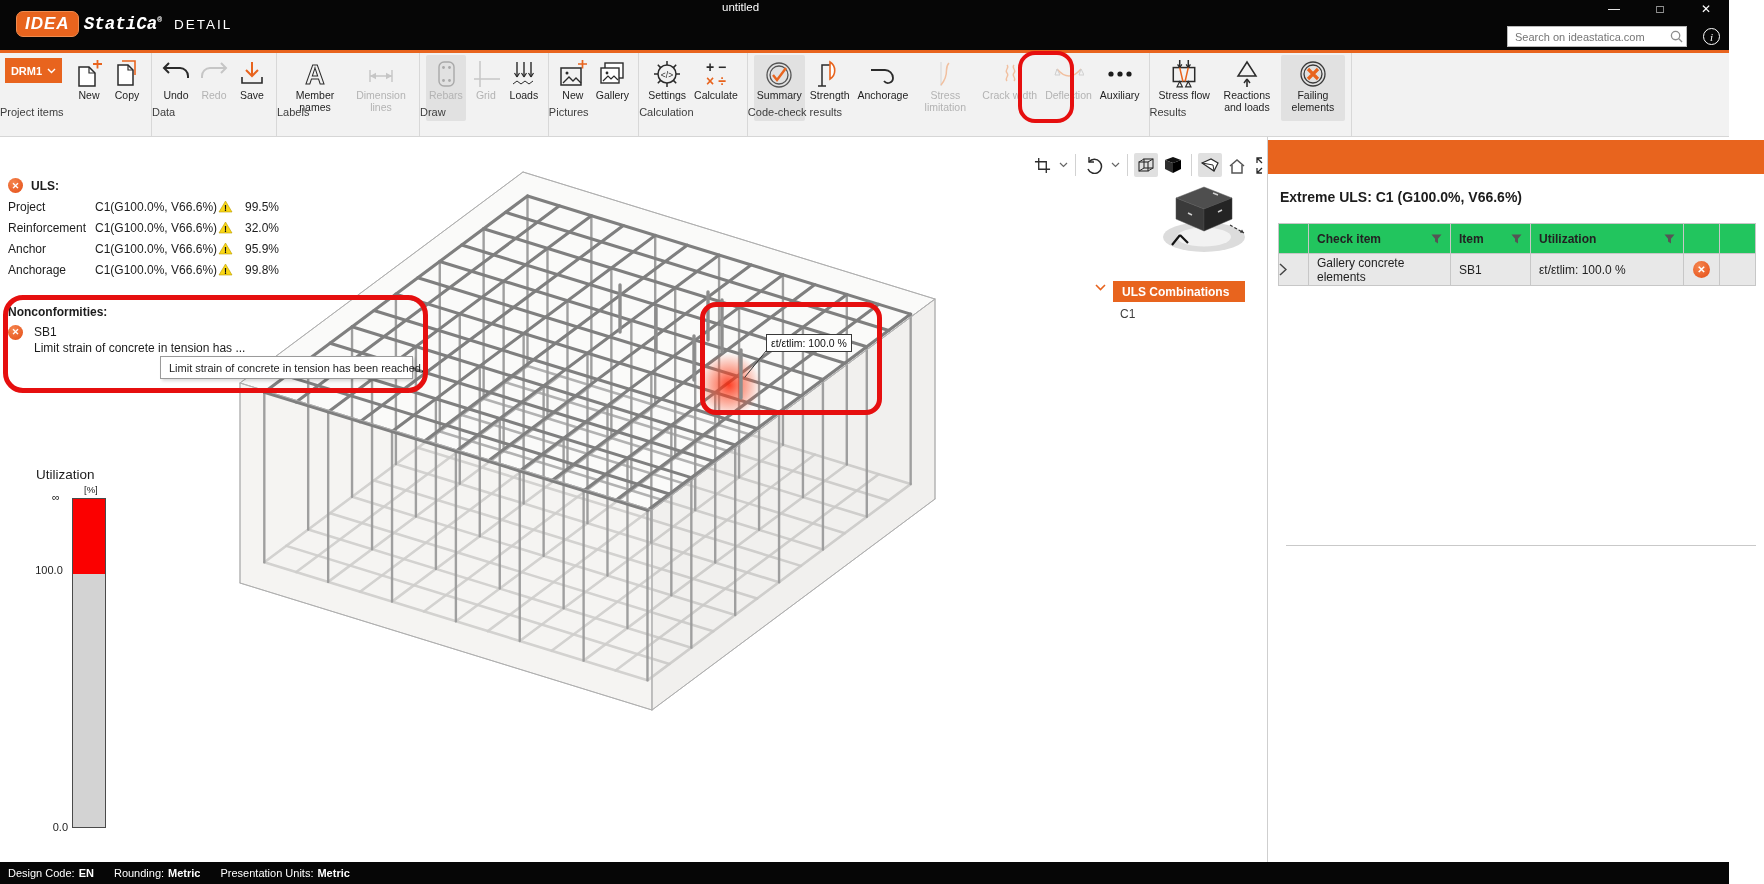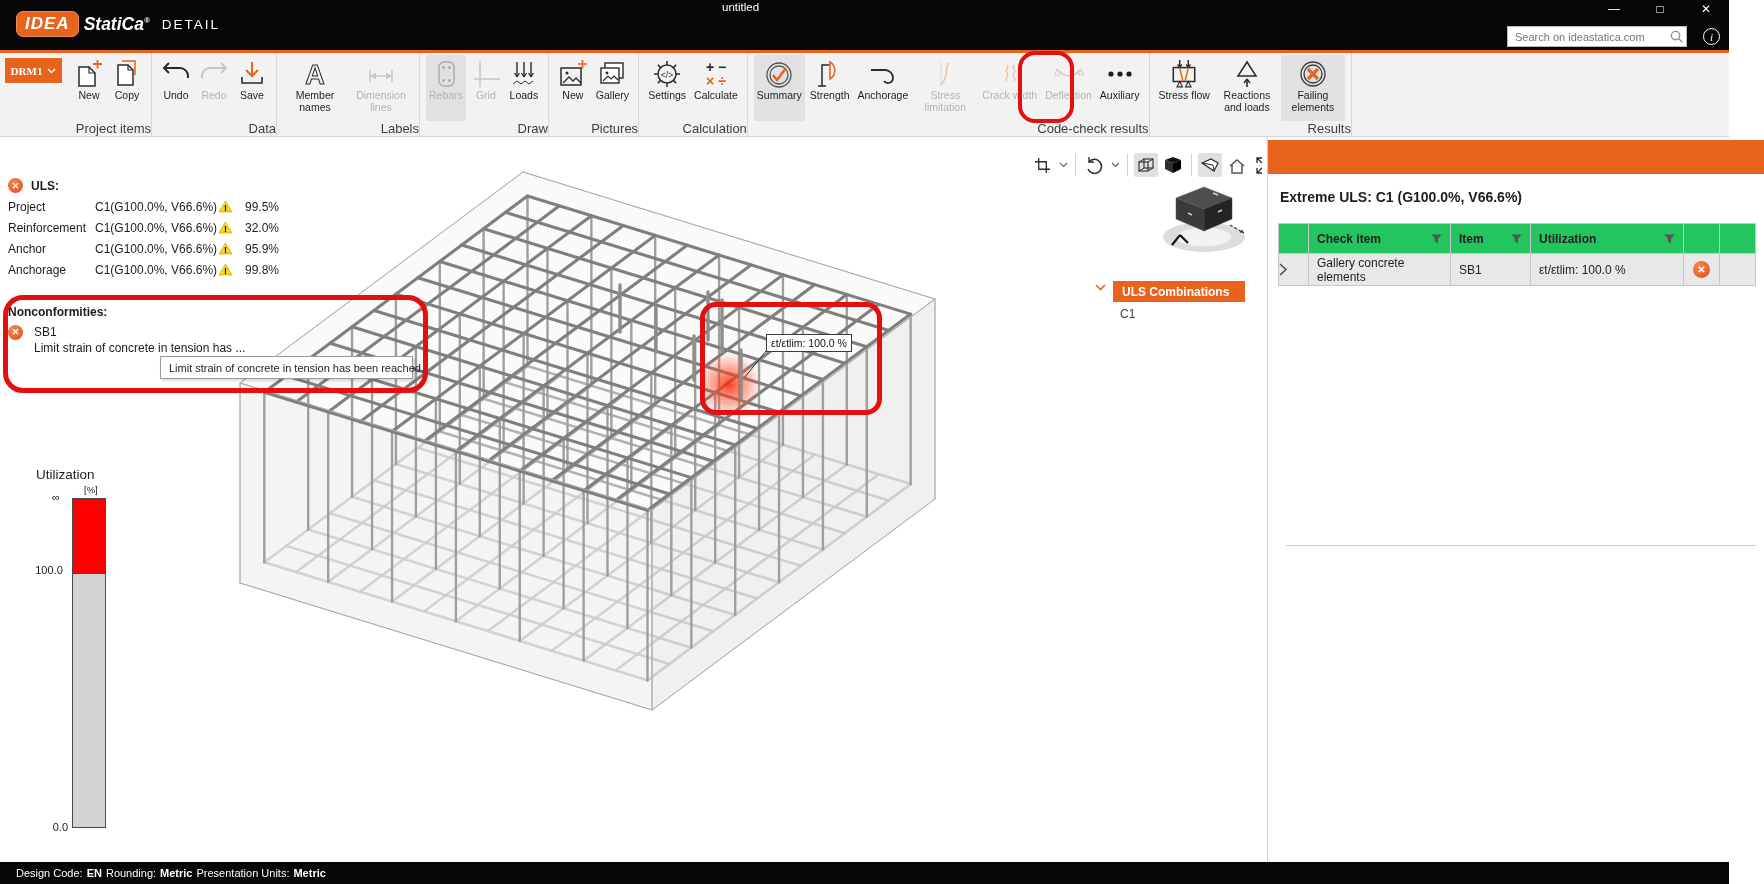--- a/index.html
+++ b/index.html
@@ -6,42 +6,42 @@
   html,body { width:1764px; height:884px; overflow:hidden; font-family:"Liberation Sans",sans-serif; background:#fff; }
   #app { position:relative; width:1729px; height:884px; }
 
   
   .titlebar { position:absolute; left:0; top:0; width:100%; height:53px; background:#060606; border-bottom:3px solid #e8641e; z-index:20; }
   .win-title { position:absolute; left:722px; top:1px; color:#fff; font-size:11.5px; }
   .win-controls { position:absolute; right:0; top:0; display:flex; }
   .win-btn { width:46px; height:18px; color:#fff; font-size:12px; display:flex; align-items:center; justify-content:center; cursor:default; }
   .brand { position:absolute; left:16px; top:11px; display:flex; align-items:center; }
   .logo-box { background:#e8641e; color:#fff; font-style:italic; font-weight:bold; font-size:17px; letter-spacing:1px; border-radius:7px; padding:2px 8px; border:1.5px solid #f08b4e; }
-  .brand-name { color:#fff; font-style:italic; font-weight:bold; font-size:17.5px; margin-left:5px; }
+  .brand-name { color:#fff; font-style:italic; font-weight:bold; font-size:17.5px; margin-left:5px;font-family:Liberation Mono, monospace; }
   .brand-reg { color:#fff; font-size:8px; vertical-align:super; }
   .brand-product { color:#fff; font-size:13.5px; letter-spacing:2px; margin-left:12px; font-weight:400; }
   .nav-tabs { position:absolute; left:366px; top:25px; display:flex; gap:34px; }
   .nav-tab { position:relative; color:#ededed; font-size:14.5px; letter-spacing:.8px; cursor:default; }
   .nav-tab.active { color:#e8641e; }
   .nav-tab.active::after { content:""; position:absolute; left:-7px; right:-7px; bottom:-11px; height:4px; background:#e8641e; }
   .searchbox { position:absolute; right:42px; top:26px; width:180px; height:21px; background:#fff; border:1px solid #b9b9b9; display:flex; align-items:center; }
   .searchbox input { flex:1; border:0; outline:none; font-size:11px; color:#8d8d8d; padding:0 13px 0 7px; font-family:"Liberation Sans",sans-serif; background:transparent; }
   .search-ic { margin-right:4px; display:flex; }
   .info-btn { position:absolute; right:9px; top:28px; width:17px; height:17px; border:1.4px solid #fff; border-radius:50%; color:#fff; font-size:11px; display:flex; align-items:center; justify-content:center; font-family:"Liberation Serif",serif; font-style:italic; }
 
   
   .ribbon { position:absolute; left:0; top:53px; width:100%; height:84px; background:#f2f2f2; border-bottom:1px solid #d6d6d6; display:flex; z-index:10; }
   .rgroup { position:relative; border-right:1px solid #d8d8d8; padding:1px 5px 13px 5px; display:flex; align-items:flex-start; }
-  .rgroup-label { position:absolute; bottom:0; left:0; width:100%; text-align:right; font-size:13px; color:#3d3d3d; white-space:nowrap; }
+  .rgroup-label { position:absolute; bottom:18px; left:0; width:100%; text-align:left; font-size:11px; color:#3d3d3d; white-space:nowrap; }
   .rbtn { display:flex; flex-direction:column; align-items:center; padding:2px 3px 0 3px; margin:1px 1px; min-width:36px; max-width:64px; height:66px; border-radius:2px; cursor:default; }
   .rbtn .ric { height:33px; display:flex; align-items:center; justify-content:center; }
   .rbtn .rlbl { font-size:10.5px; color:#1e1e1e; text-align:center; line-height:1.12; }
   .rbtn.selected { background:#e1e1e1; }
   .rbtn.disabled .rlbl { color:#b3b3b3; }
-  .drm-btn { background:#e8641e; color:#fff; width:57px; height:25px; margin:4px 8px 0 0; display:flex; align-items:center; justify-content:center; gap:5px; font-size:11px; font-weight:bold; cursor:default;font-family:Liberation Serif, serif; }
+  .drm-btn { background:#e8641e; color:#fff; width:57px; height:25px; margin:4px 8px 0 0; display:flex; align-items:center; justify-content:center; gap:5px; font-size:11px; font-weight:bold; cursor:default; }
   .annot { position:absolute; border:4px solid #e60f0f; border-radius:17px; z-index:30; pointer-events:none; }
   #annot-failing { left:1018px; top:51px; width:56px; height:72px; }
 
   
   .viewport { position:absolute; left:0; top:137px; width:1266px; height:725px; background:#fff; overflow:hidden; }
   .rpanel { position:absolute; left:1267px; top:137px; width:497px; height:725px; background:#fff; border-left:1px solid #cfcfcf; }
 
   .uls-block { position:absolute; left:8px; top:38px; font-size:12px; color:#1c1c1c; }
   .uls-head { display:flex; align-items:center; gap:8px; font-weight:bold; height:21px; }
   .uls-row { display:flex; align-items:center; height:21px; }
@@ -86,21 +86,21 @@
   .rp-table td, .rp-table th { border:1px solid #c7c7c7; padding:0 8px; height:30px; text-align:left; font-weight:normal; }
   .rp-table th { background:#22c55e; font-weight:bold; }
   .rp-table .hdr-flex { display:flex; align-items:center; justify-content:space-between; gap:6px; }
   .rp-table tr.data td { background:#e8e8e8; height:32px; }
   .rp-table td.cell-exp { background:#f2f2f2; text-align:center; padding:0; }
   .rp-table td.cell-status { text-align:center; padding:0; }
   .rp-table td.cell-empty { background:#f2f2f2; }
   .rp-divider { position:absolute; left:18px; right:8px; top:408px; border-top:1px solid #c9c9c9; }
 
   
-  .statusbar { position:absolute; left:0; bottom:0; width:100%; height:22px; background:#060606; color:#fff; font-size:11px; display:flex; align-items:center; gap:4px; padding-left:16px; }
+  .statusbar { position:absolute; left:0; bottom:0; width:100%; height:22px; background:#060606; color:#fff; font-size:11px; display:flex; align-items:center; gap:20px; padding-left:8px; }
   .sb-item b { font-weight:bold; margin-left:4px; }
 
   svg { display:block; }
   .warn-ic { display:inline-flex; }
 </style>
 </head>
 <body>
 
 <div id="app">
 

